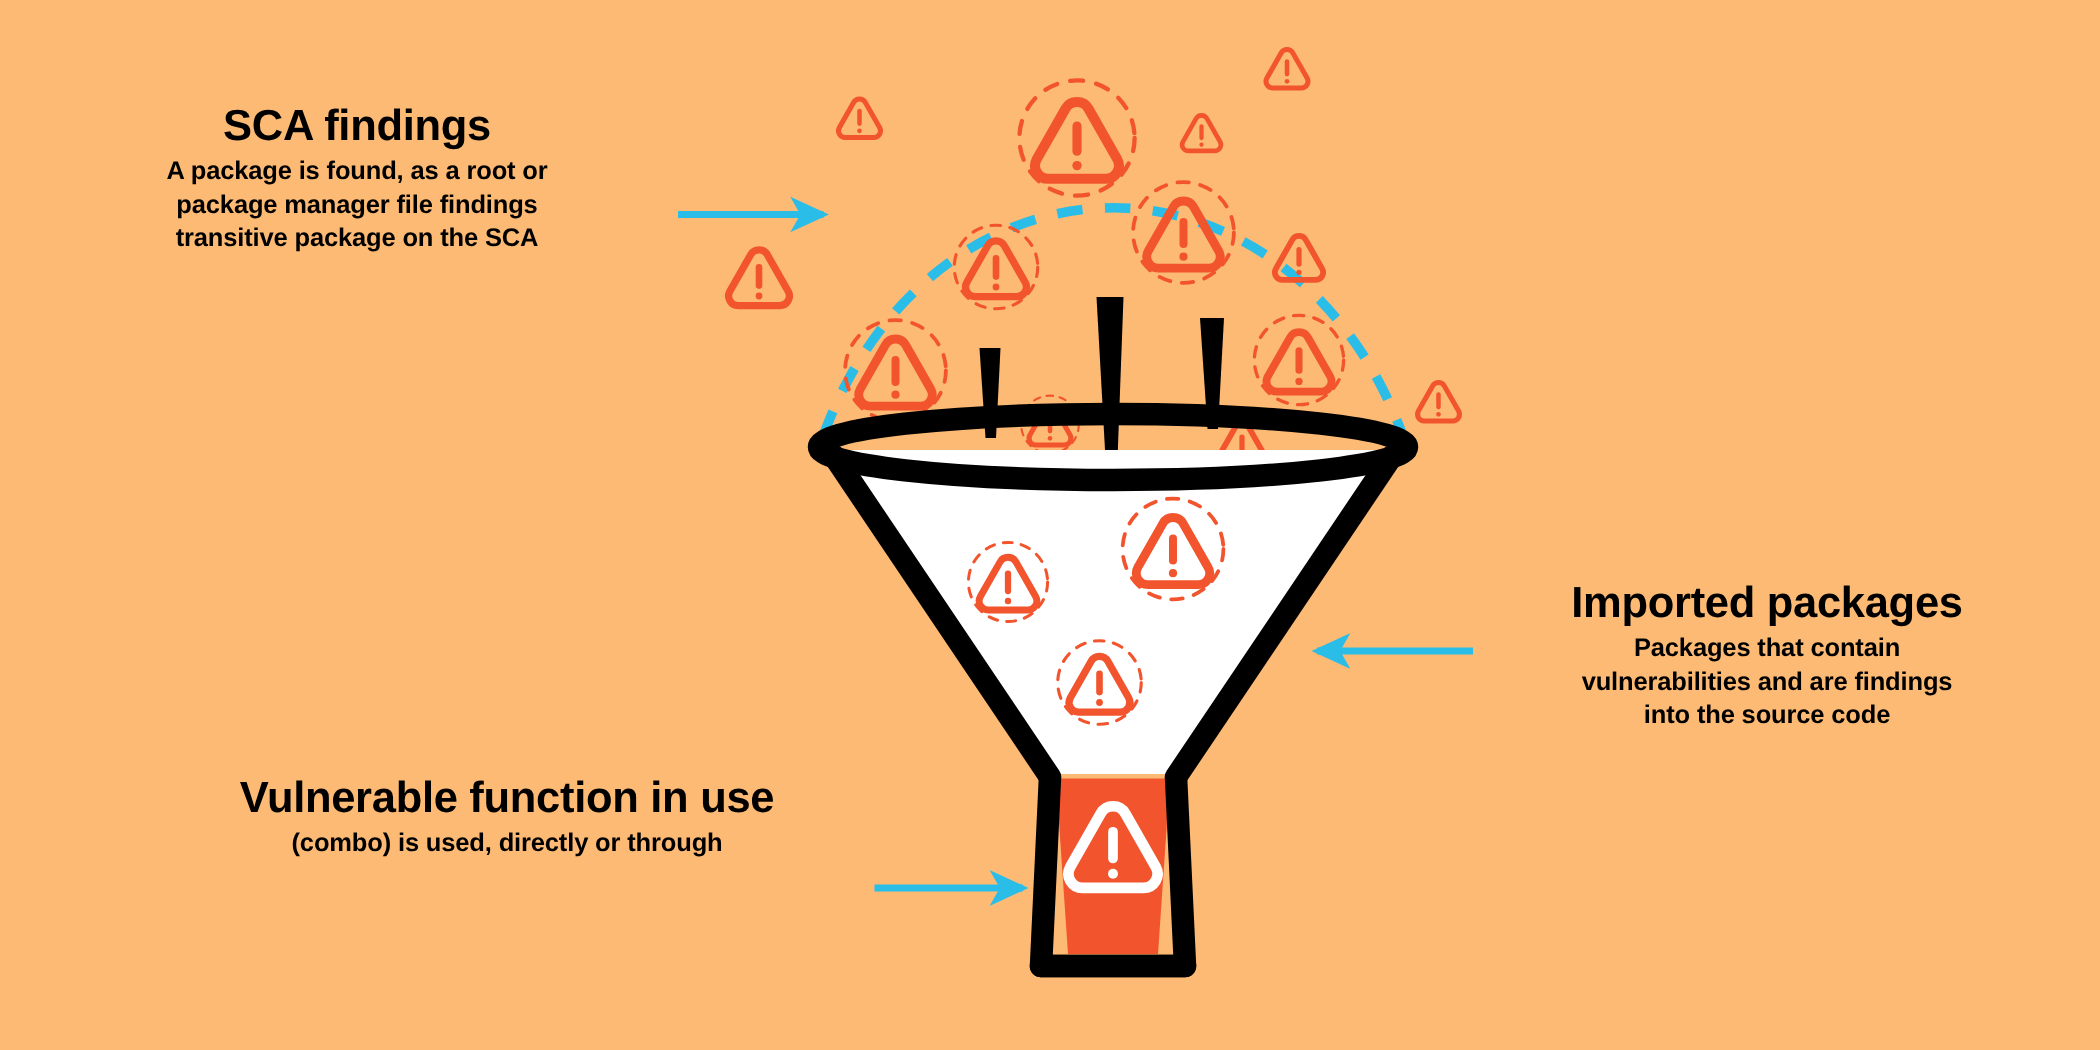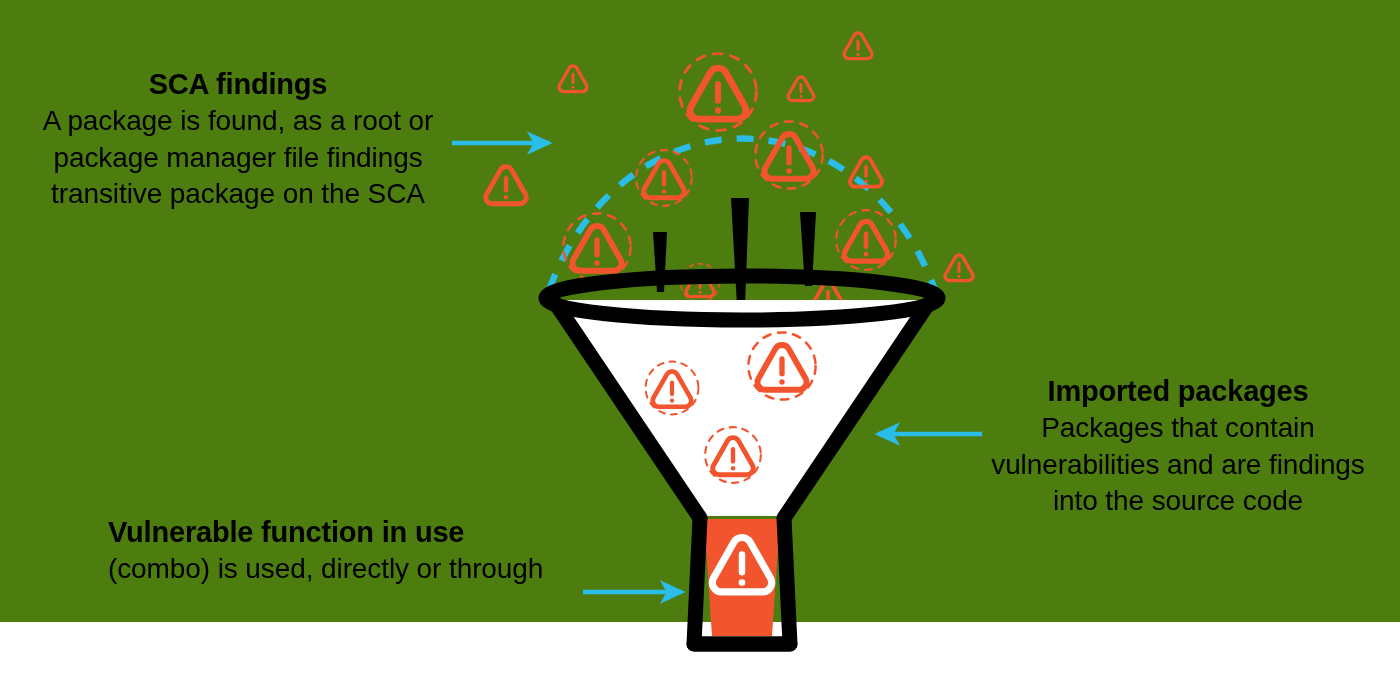--- a/index.html
+++ b/index.html
@@ -10,22 +10,22 @@
   body {
     width: 1400px;
     height: 700px;
     overflow: hidden;
     font-family: "Liberation Sans", sans-serif;
     -webkit-font-smoothing: antialiased;
   }
   #stage {
     position: relative;
     width: 1400px;
-    height: 622px;
-    background: #4d7c0f;
+    height: 700px;
+    background: #fdba74;
   }
   #art {
     position: absolute;
     left: 0;
     top: 0;
     width: 1400px;
     height: 700px;
   }
 
   
@@ -35,43 +35,45 @@
   }
   .callout .c-title {
     font-weight: bold;
     font-size: 29px;
     line-height: 1.12;
     letter-spacing: -0.2px;
     margin: 0 0 3px 0;
     white-space: nowrap;
   }
   .callout .c-body {
-    font-size: 28px;
+    font-size: 17px;
     line-height: 1.30;
     margin: 0;
     letter-spacing: -0.1px;
+    font-weight: bold;
   }
   .callout .c-body .ln { display: block; white-space: nowrap; }
 
   #callout-sca {
     left: 28px;
     top: 68px;
     width: 420px;
     text-align: center;
   }
   #callout-imported {
     left: 968px;
-    top: 375px;
+    top: 386px;
     width: 420px;
     text-align: center;
   }
   #callout-vuln {
     left: 108px;
     top: 516px;
     width: 460px;
+    text-align: center;
   }
 </style>
 </head>
 <body>
 
 <div id="stage">
 
   <svg id="art" viewBox="0 0 1400 700">
     <defs>
 

